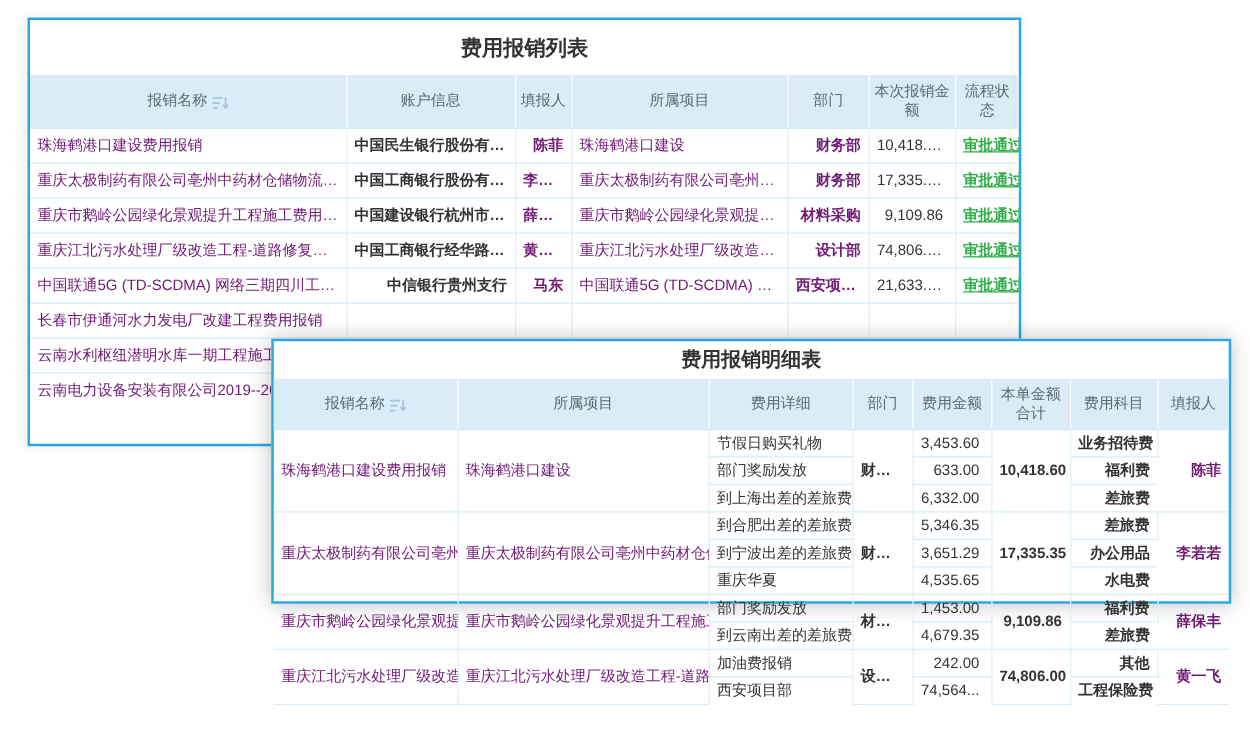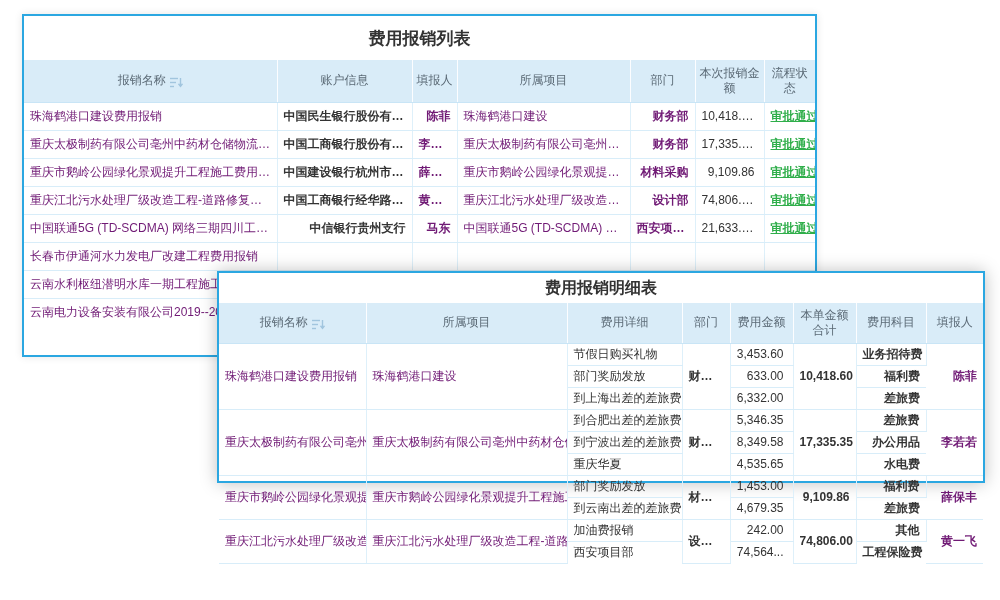--- a/index.html
+++ b/index.html
@@ -223,21 +223,21 @@
           <td class="c-left blue" rowspan="3">重庆太极制药有限公司亳州中药材仓储物流基地项目</td>
           <td class="c-left">到合肥出差的差旅费</td>
           <td class="c-center ellip" rowspan="3">财务部</td>
           <td class="c-right">5,346.35</td>
           <td class="c-center" rowspan="3">17,335.35</td>
           <td class="c-center">差旅费</td>
           <td class="c-center blue" rowspan="3">李若若</td>
         </tr>
         <tr>
           <td class="c-left">到宁波出差的差旅费</td>
-          <td class="c-right">8,349.58</td>
+          <td class="c-right">3,651.29</td>
           <td class="c-center">办公用品</td>
         </tr>
         <tr>
           <td class="c-left">重庆华夏</td>
           <td class="c-right">4,535.65</td>
           <td class="c-center">水电费</td>
         </tr>
 
         <tr>
           <td class="c-left blue" rowspan="2">重庆市鹅岭公园绿化景观提升工程施工费用报销</td>

